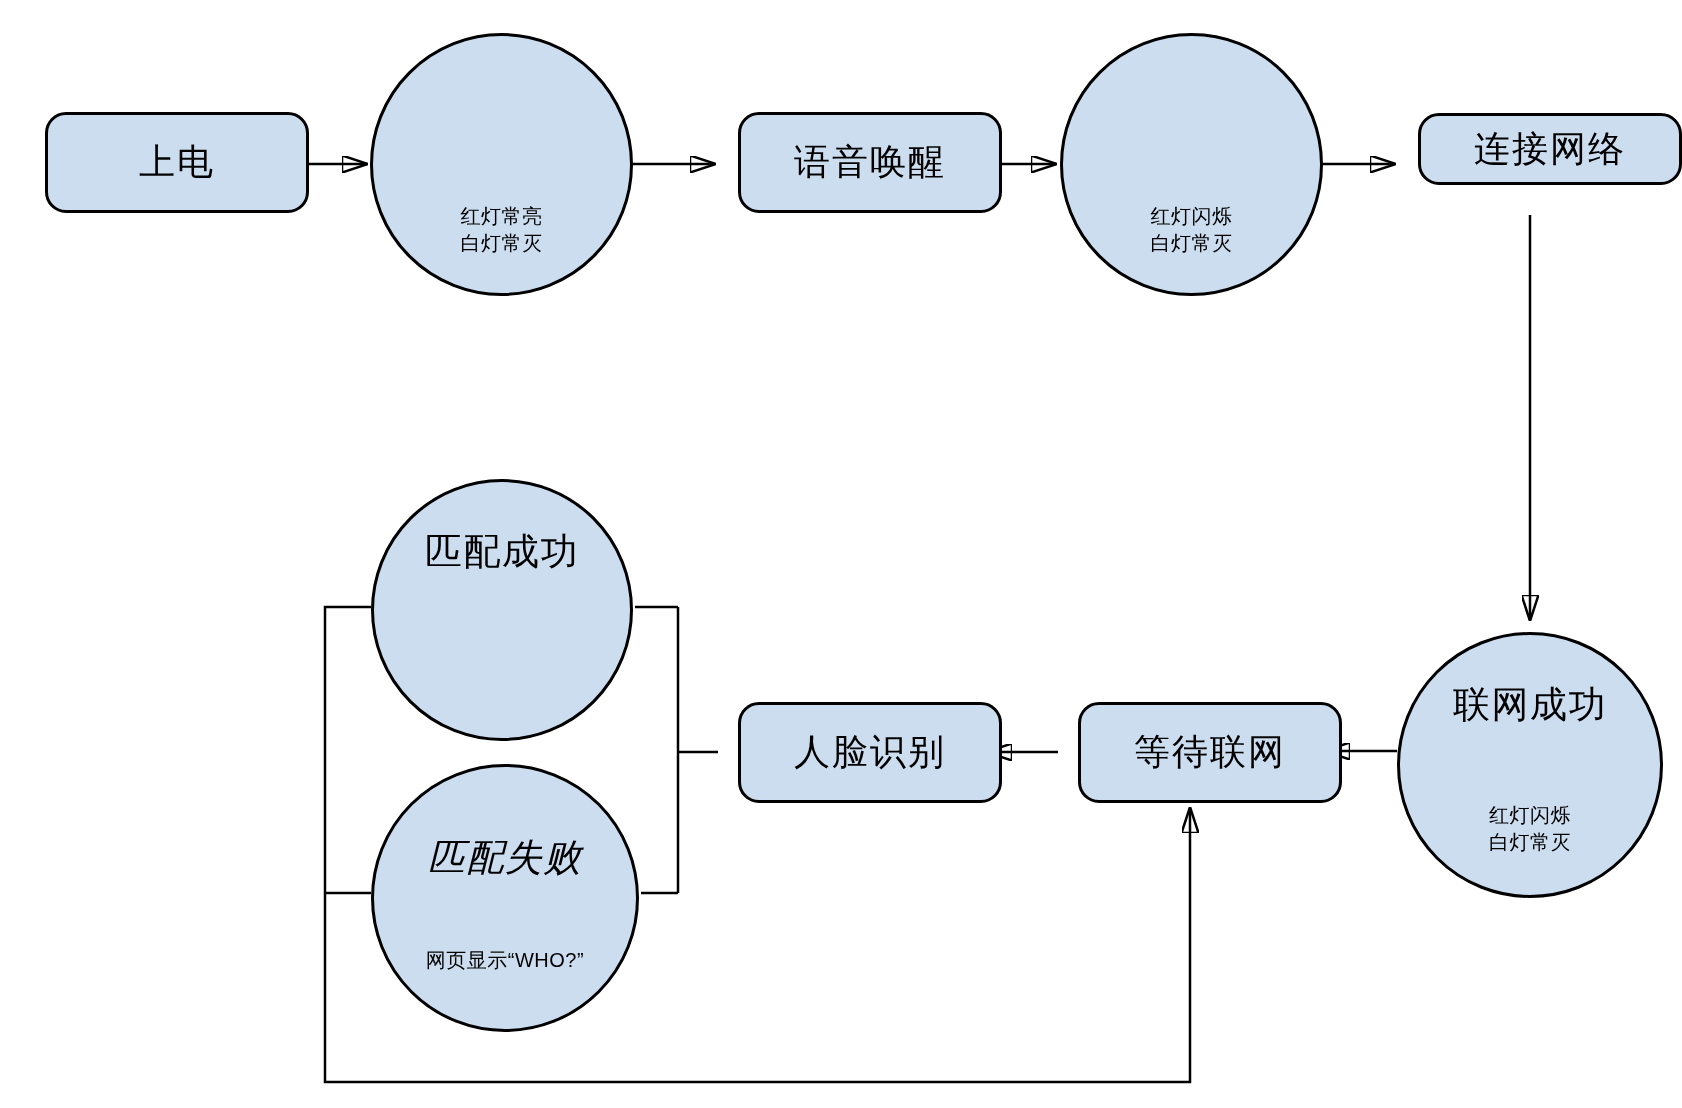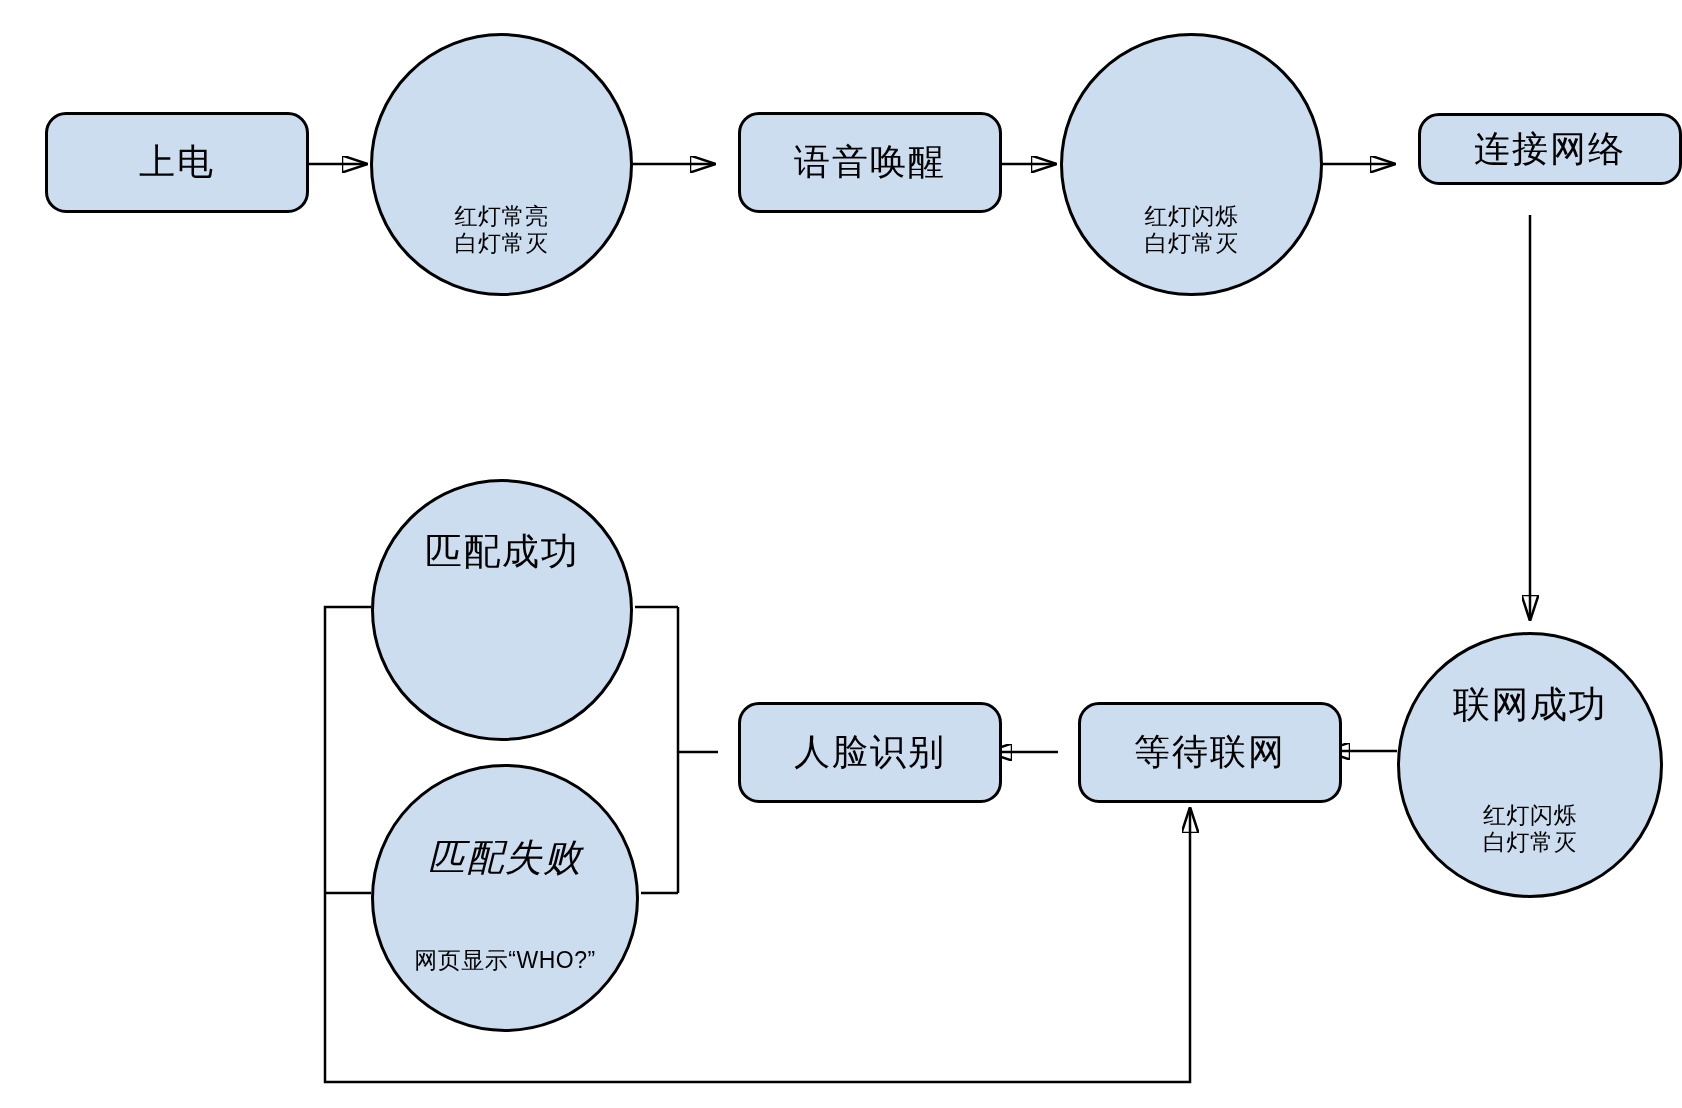--- a/index.html
+++ b/index.html
@@ -54,21 +54,21 @@
     top:45px;left:0;width:100%;
     text-align:center;
     font-size:37px;
     letter-spacing:1.5px;
     white-space:nowrap;
   }
   .node-status{
     position:absolute;
     top:167px;left:0;width:100%;
     text-align:center;
-    font-size:23px;
+    font-size:20px;
     line-height:27px;
     letter-spacing:0.5px;
     white-space:nowrap;
   }
   .title-low{top:66px;font-style:italic;}
   .status-low{top:180px;}
 </style>
 </head>
 <body>
 

